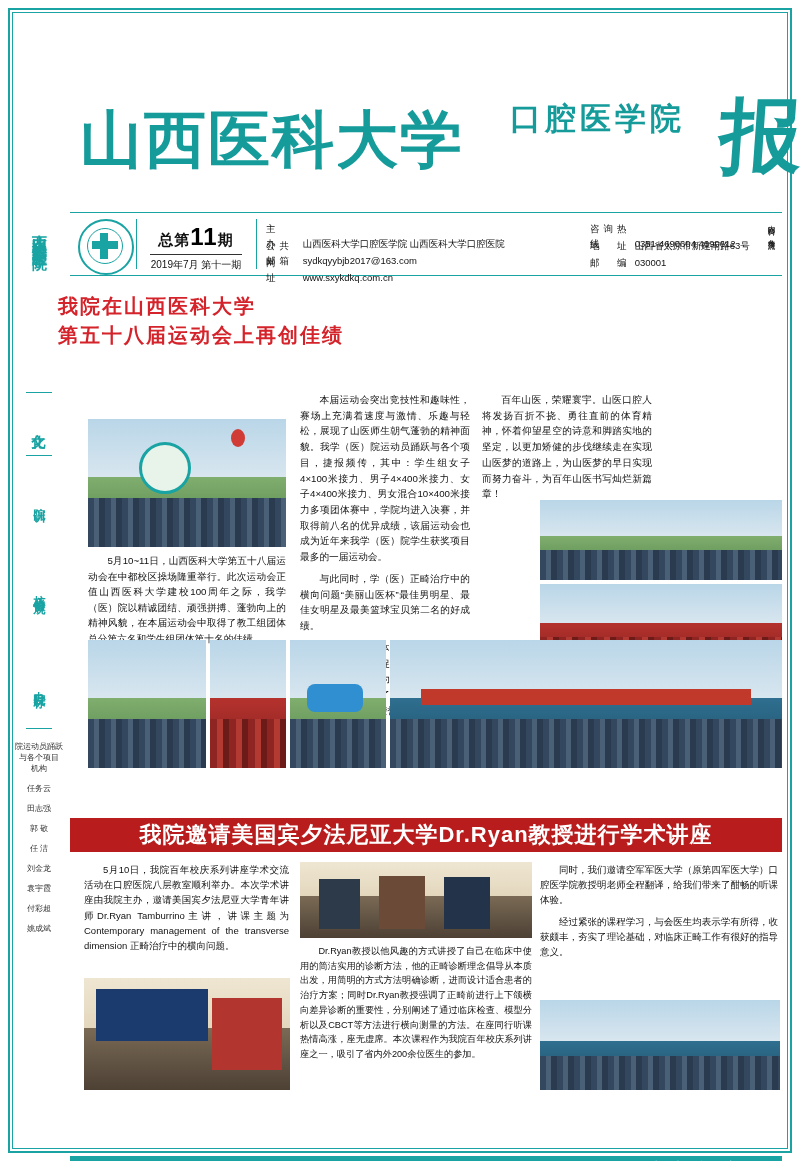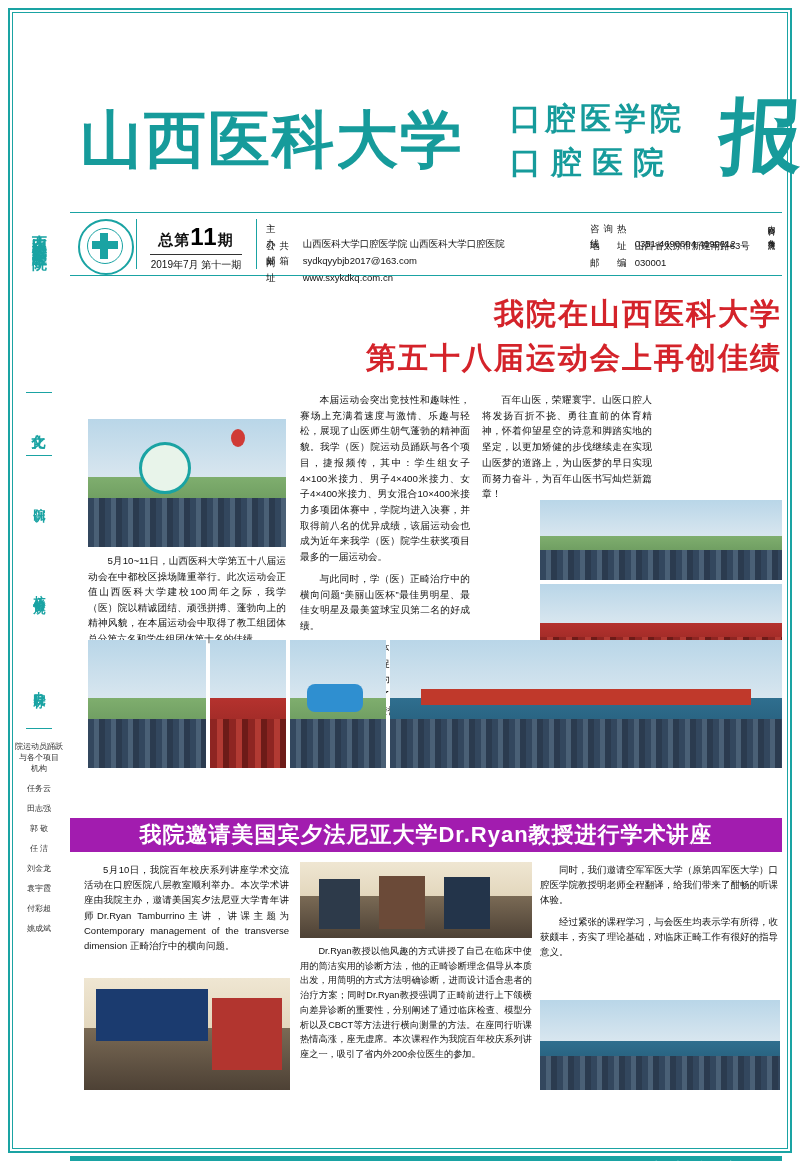--- a/index.html
+++ b/index.html
@@ -36,42 +36,42 @@
   .issue .i1 b{font-size:24px;color:#000;}
   .issue .iline{width:92px;height:1px;background:#333;margin:3px auto;}
   .issue .i2{font-size:10px;}
   .vsep{position:absolute;top:6px;width:1px;height:50px;background:#1aa3a3;}
   .imp{position:absolute;top:8px;font-size:9.5px;color:#111;line-height:1.55;}
   .imp .lab{display:inline-block;width:34px;letter-spacing:4px;}
   .rightnote{position:absolute;right:6px;top:6px;font-size:7.5px;color:#111;line-height:1.3;}
   .rightnote .vtext2{writing-mode:vertical-rl;text-orientation:upright;height:48px;display:inline-block;margin-left:2px;letter-spacing:1px;}
 
   
-  .headline{position:absolute;left:70px;top:292px;width:712px;text-align:right;color:#d4232a;font-weight:bold;font-size:30px;line-height:1.45;letter-spacing:2px;font-family:"DejaVu Sans",sans-serif;}
+  .headline{position:absolute;left:58px;top:292px;width:712px;text-align:left;color:#d4232a;font-weight:bold;font-size:20px;line-height:1.45;letter-spacing:2px;font-family:"DejaVu Sans",sans-serif;}
 
   
   .colA{position:absolute;left:88px;top:390px;width:198px;margin-top:29px;}
   .colB{position:absolute;left:300px;top:392px;width:170px;font-size:9.7px;line-height:1.62;color:#111;text-align:justify;}
   .colC{position:absolute;left:482px;top:392px;width:170px;font-size:9.7px;line-height:1.62;color:#111;text-align:justify;}
   .colB p,.colC p{margin:0 0 6px 0;text-indent:2em;}
   .cap{font-size:9.7px;line-height:1.6;color:#111;text-align:justify;text-indent:2em;margin-top:6px;}
 
   .ph{background:#cfd8dc;position:relative;overflow:hidden;}
   .ph .sky{position:absolute;left:0;top:0;right:0;height:45%;background:linear-gradient(#b9d6e8,#d8e6ef);}
   .ph .grd{position:absolute;left:0;bottom:0;right:0;height:55%;background:linear-gradient(#7fae6e,#4f7d49);}
   .ph .crowd{position:absolute;left:0;bottom:0;right:0;height:38%;background:repeating-linear-gradient(90deg,#33475e 0 6px,#4a6076 6px 11px,#2b3b4f 11px 17px);}
   .ph.red .grd{background:linear-gradient(#b5322e,#7d1f1c);}
   .ph.red .crowd{background:repeating-linear-gradient(90deg,#8e2522 0 7px,#b23a33 7px 13px,#6d1b18 13px 19px);}
   .ph.group .grd{background:linear-gradient(#2f6f8f,#1d4c66);}
   .ph.hall .sky{background:linear-gradient(#efe6d2,#e3d7bd);}
   .ph.hall .grd{background:linear-gradient(#7a6a55,#4d4135);}
   .ph .banner{position:absolute;left:8%;top:38%;width:84%;height:13%;background:#c0392b;}
 
   
-  .band2{position:absolute;left:70px;top:818px;width:712px;height:34px;background:#a21caf;}
+  .band2{position:absolute;left:70px;top:818px;width:712px;height:34px;background:#b91c1c;}
   .band2 .t{color:#fff;font-weight:bold;font-size:22px;text-align:center;line-height:34px;letter-spacing:1px;}
 
   .s2colA{position:absolute;left:84px;top:862px;width:205px;font-size:9.5px;line-height:1.6;color:#111;text-align:justify;}
   .s2colB{position:absolute;left:300px;top:862px;width:232px;}
   .s2colC{position:absolute;left:540px;top:862px;width:238px;font-size:9.5px;line-height:1.6;color:#111;text-align:justify;}
   .s2colA p,.s2colC p,.s2mid p{margin:0 0 6px 0;text-indent:2em;}
   .s2mid{font-size:9.2px;line-height:1.6;color:#111;text-align:justify;}
 
   .footbar{position:absolute;left:70px;top:1112px;width:712px;height:20px;background:#1aa3a3;color:#fff;font-size:10px;line-height:20px;text-align:right;padding-right:28px;box-sizing:border-box;letter-spacing:1px;margin-top:44px;}
 </style>
@@ -98,21 +98,20 @@
     <div class="strip-names">任     洁</div>
     <div class="strip-names">刘金龙</div>
     <div class="strip-names">袁宇霞</div>
     <div class="strip-names">付彩超</div>
     <div class="strip-names">姚成斌</div>
   </div>
 
   <div class="masthead">
     <div class="mh-main">山西医科大学</div>
     <div class="mh-sub1">口腔医学院</div>
-    <div class="mh-sub2">口腔医院</div>
     <div class="mh-bao">报</div>
   </div>
 
   <div class="infobar">
     <div class="logo">
       <div class="lg-in"></div>
       <div class="lg-cross"></div>
       <div class="lg-cross2"></div>
     </div>
     <div class="vsep" style="left:66px;"></div>

